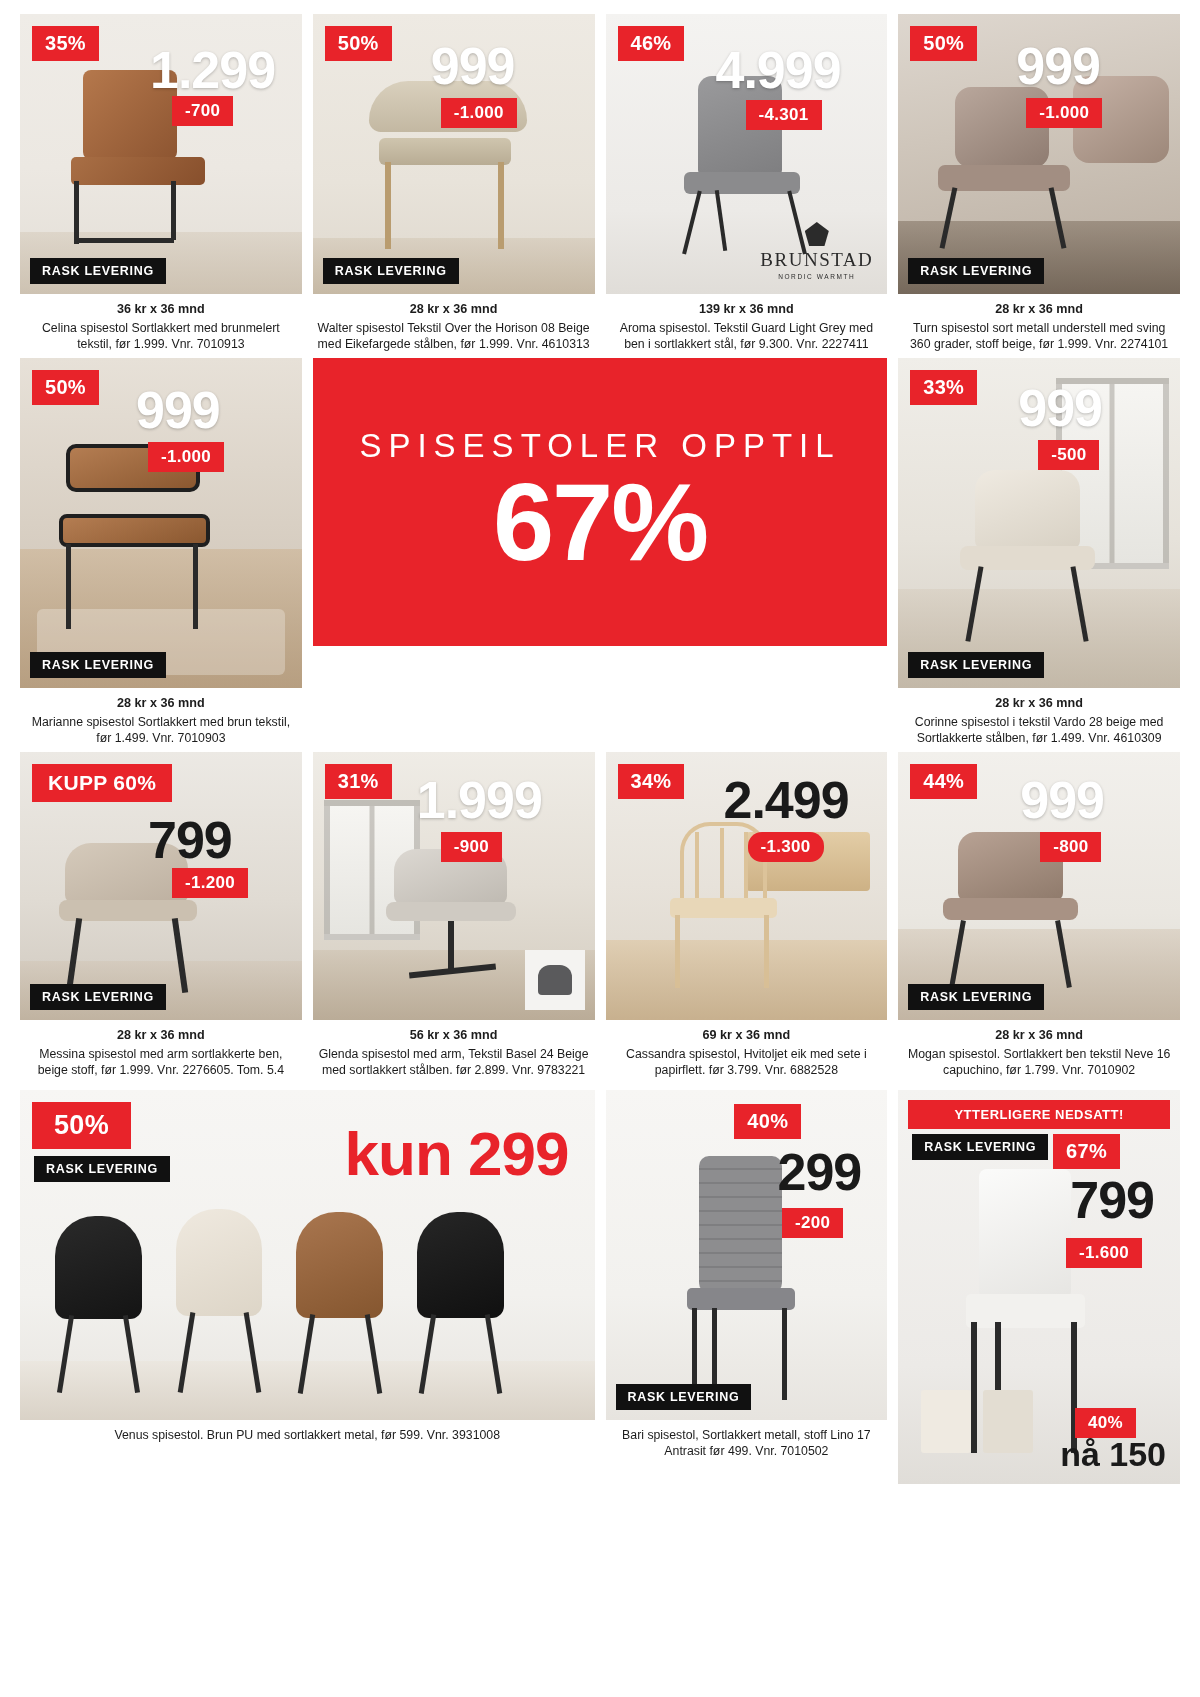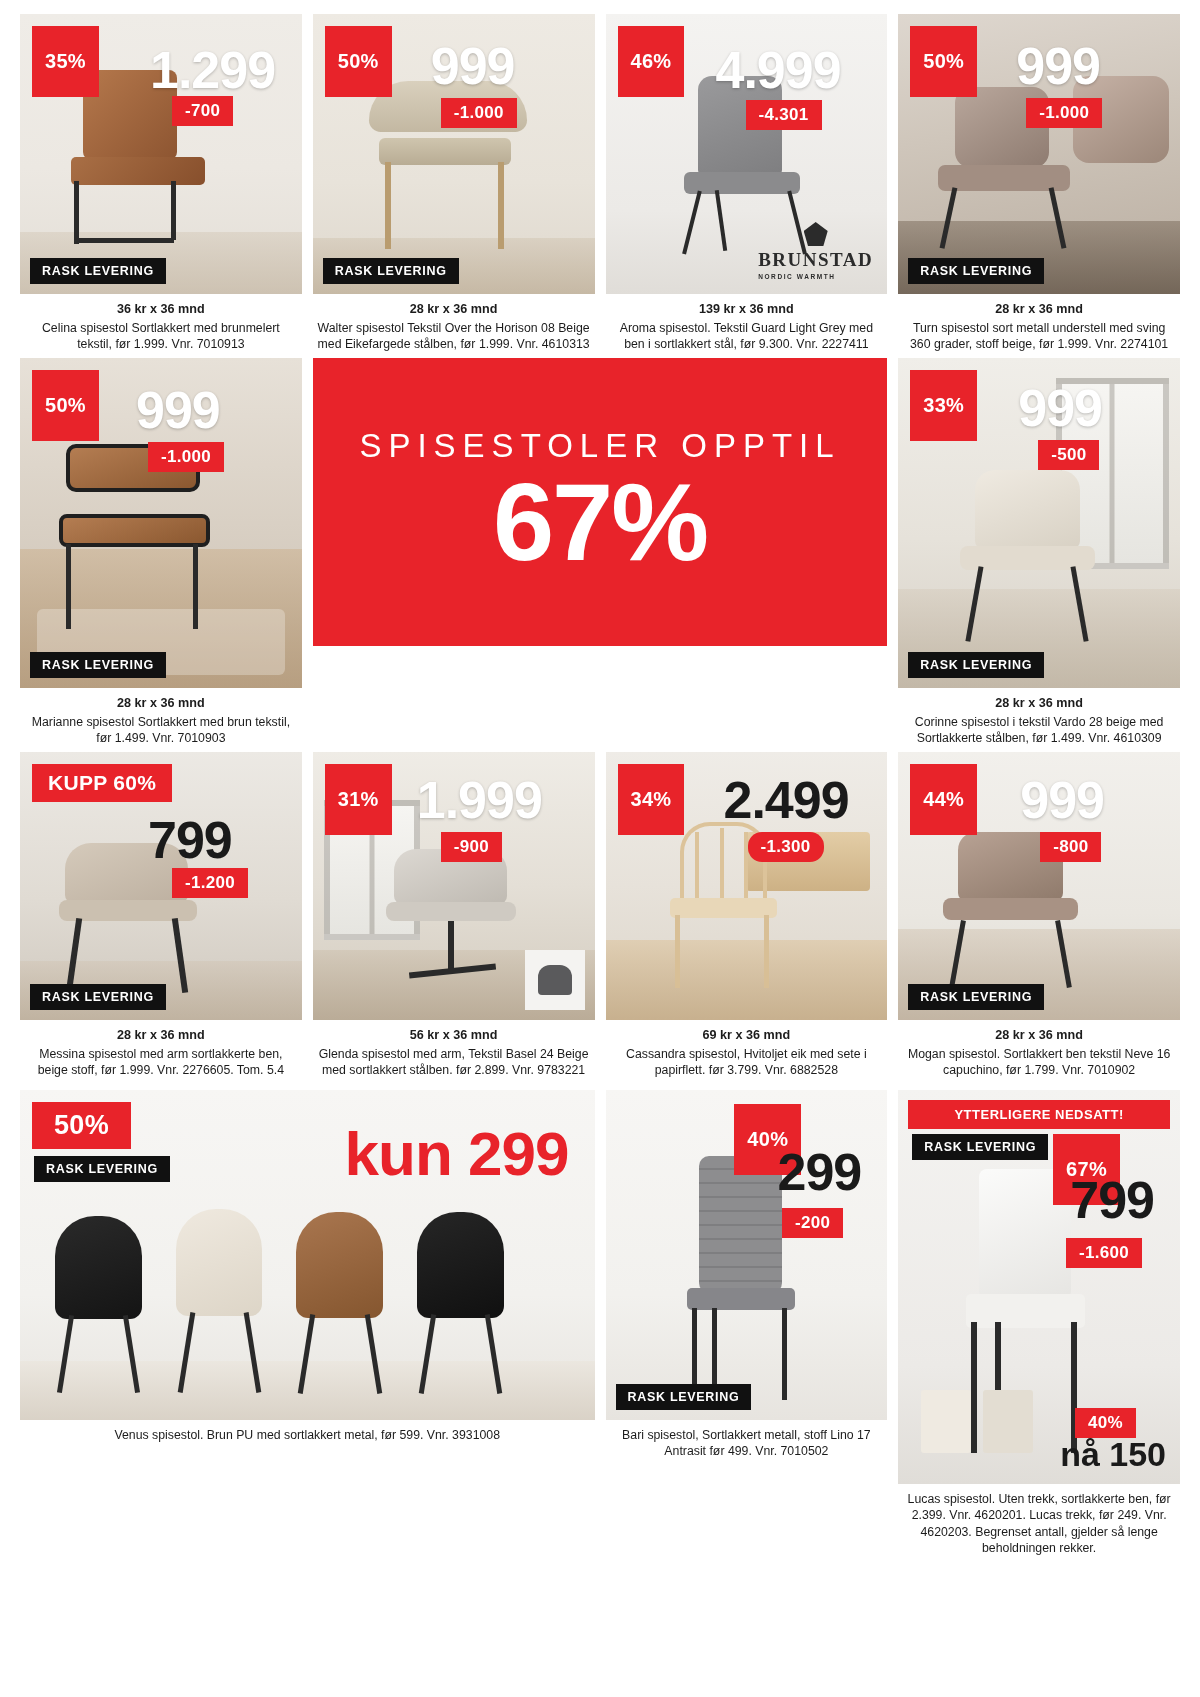--- a/index.html
+++ b/index.html
@@ -89,21 +89,21 @@
   .badge {
     position: absolute;
     background: #e8232a;
     color: #fff;
     font-weight: 700;
     letter-spacing: .3px;
     display: flex; align-items: center; justify-content: center;
   }
   .badge-pct {
     top: 12px; left: 12px;
-    padding: 24px 13px;
+    padding: 6px 13px;
     font-size: 20px;
   }
   .badge-pct.wide { padding: 7px 16px; font-size: 21px; }
   .badge-save {
     padding: 5px 13px;
     font-size: 17px;
     position: absolute;
   }
   .price {
     position: absolute;
@@ -179,21 +179,21 @@
     font-size: 13px; font-weight: 700; letter-spacing: .5px;
     padding: 7px 10px;
     text-align: center;
   }
   .naa {
     position: absolute; right: 14px; bottom: 10px;
     font-size: 34px; font-weight: 700; color: #1a1a1a;
   }
   .brunstad {
     position:absolute; right: 14px; bottom: 14px;
-    color:#2b2b2b;font-weight:bold;
+    text-align:center; color:#2b2b2b;
   }
   .brunstad .bn { font-family:"Liberation Serif", serif; font-size: 19px; letter-spacing: 1.5px;}
   .brunstad .bs { font-size: 6.5px; letter-spacing: 1.6px; margin-top:2px;}
 </style>
 </head>
 <body>
 
 <div class="page">
 
   <div class="grid" style="margin-bottom:6px;">
@@ -491,19 +491,16 @@
         <div style="position:absolute;left:8%;bottom:8%;width:18%;height:16%;background:#efeae1;border-radius:3px;"></div>
         <div style="position:absolute;left:30%;bottom:8%;width:18%;height:16%;background:#e3ddd2;border-radius:3px;"></div>
         <div class="ytterligere">YTTERLIGERE NEDSATT!</div>
         <div class="rask" style="left:14px;top:44px;bottom:auto;">RASK LEVERING</div>
         <div class="badge badge-pct" style="left:auto;right:60px;top:44px;">67%</div>
         <div class="price dark" style="top:84px;right:26px;left:auto;">799</div>
         <div class="badge badge-save" style="top:148px;right:38px;">-1.600</div>
         <div class="badge badge-save" style="right:44px;bottom:46px;">40%</div>
         <div class="naa">nå 150</div>
       </div>
-      <div class="caption">
-        <span>Lucas spisestol. Uten trekk, sortlakkerte ben, før 2.399. Vnr. 4620201. Lucas trekk, før 249. Vnr. 4620203. Begrenset antall, gjelder så lenge beholdningen rekker.</span>
-      </div>
     </div>
   </div>
 
 </div>
 
 </body></html>

